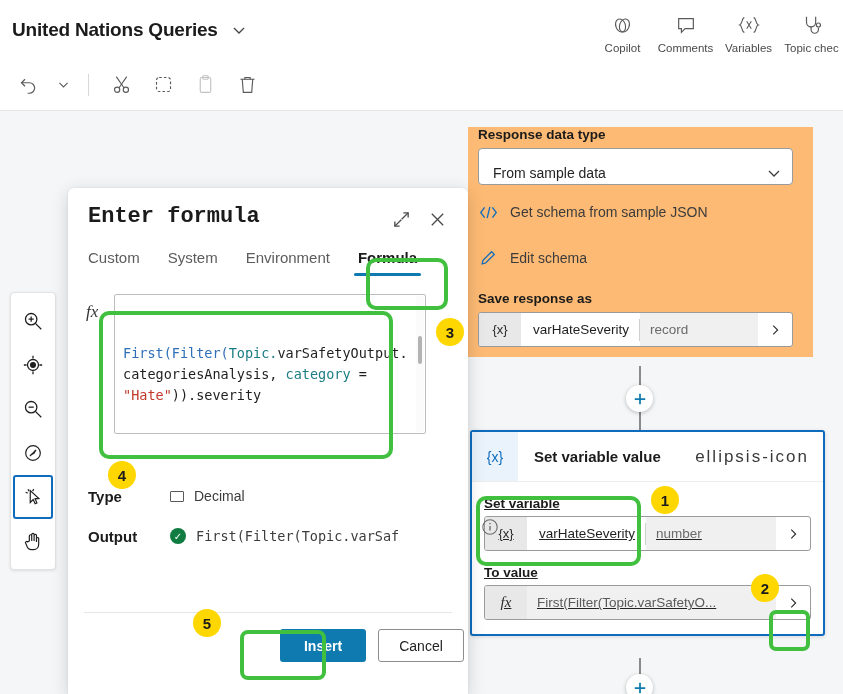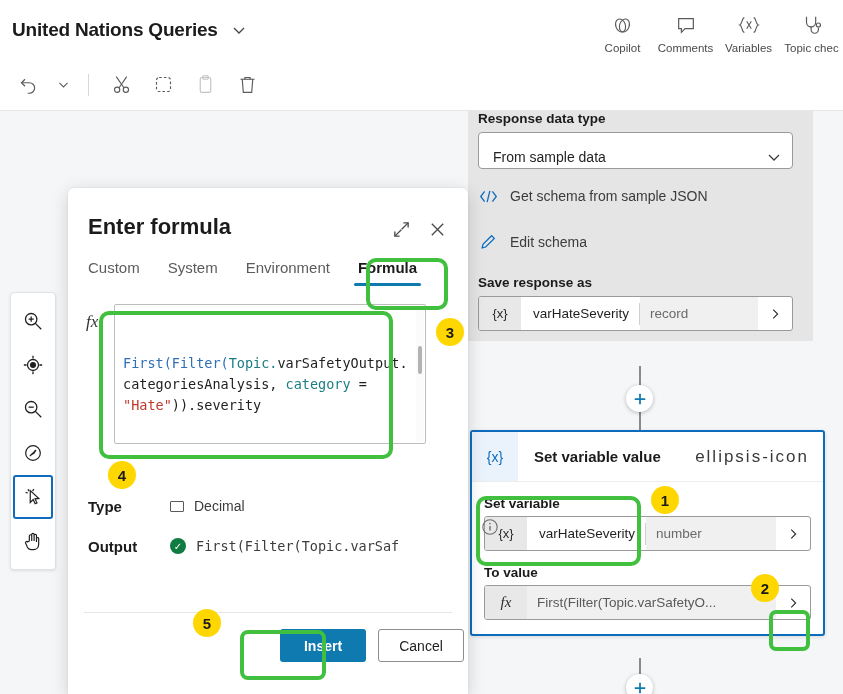--- a/index.html
+++ b/index.html
@@ -61,21 +61,21 @@
     color: #1f1f1f; cursor: pointer;
   }
   .vbtn.active { border: 2px solid #0f6CBD; border-radius: 3px; }
 
   
   .right-panel {
     position: absolute; left: 468px; top: 111px; width: 375px; height: 583px;
     z-index: 2;
   }
   .props {
-    position: absolute; left: 0; top: 0; width: 345px; background: #e5e5e5;
+    position: absolute; left: 0; top: 16px; width: 345px; background: #fdba74;
     padding: 0 20px 10px 10px;
   }
   .prop-label { font-size: 13.5px; font-weight: bold; color: #1b1b1b; margin-bottom: 6px; }
   .dropdown {
     height: 37px; border: 1px solid #9a9a9a; border-radius: 4px; background: #fff;
     display: flex; align-items: flex-start; padding: 16px 10px 0 14px; font-size: 14px; color: #242424;
   }
   .dropdown .dd-chev { margin-left: auto; color: #3d3d3d; }
   .link-row {
     display: flex; align-items: center; gap: 12px; height: 38px; margin-top: 8px;
@@ -108,31 +108,31 @@
     background: #ffffff; border: 2px solid #0f6CBD; border-radius: 3px;
     box-shadow: 0 1px 4px rgba(0,0,0,0.12);
   }
   .node-head { display: flex; align-items: center; height: 50px; border-bottom: 1px solid #ededed; }
   .node-head .nh-ic {
     width: 46px; height: 100%; background: #eaf3fb; color: #0f6cbd;
     display: flex; align-items: center; justify-content: center; font-size: 14px;
   }
   .node-head .nh-title { padding-left: 16px; font-size: 15px; font-weight: bold; color: #1b1b1b; }
   .node-head .nh-more { margin-left: auto; padding-right: 14px; color: #3a3a3a; letter-spacing:2px; font-size: 17px; cursor:pointer;}
-  .node-body { padding: 10px 12px 14px 12px; }
+  .node-body { padding: 10px 12px 14px 12px; text-decoration: underline; }
   .field-label { font-size: 13.5px; font-weight: bold; color: #1b1b1b; margin: 4px 0 5px 0; }
 
   
   .dialog {
     position: absolute; left: 68px; top: 188px; width: 400px; height: 506px;
     background: #ffffff; border-radius: 6px 6px 0 0;
     box-shadow: 0 4px 18px rgba(0,0,0,0.16), 0 0 2px rgba(0,0,0,0.10);
     z-index: 8;
   }
-  .dlg-head { display: flex; align-items: flex-end; padding: 24px 20px 0 20px; }
+  .dlg-head { display: flex; align-items: center; padding: 14px 20px 0 20px; font-family: Liberation Mono, monospace; }
   .dlg-title { font-size: 22px; font-weight: bold; color: #1b1b1b; }
   .dlg-actions { margin-left: auto; display: flex; gap: 14px; padding-top: 6px; }
   .dlg-ic { width: 22px; height: 22px; color: #4a4a4a; cursor: pointer; display:flex; align-items:center; justify-content:center;}
   .tabs { display: flex; align-items: flex-end; padding: 18px 20px 0 20px; gap: 0px; position: relative; }
   .tab {
     padding: 0 14px 8px 14px; font-size: 15px; color: #5c5c5c; cursor: pointer; line-height: 20px;
   }
   .tab:first-child { padding-left: 0; }
   .tab.active { color: #1b1b1b; font-weight: bold; position: relative; }
   .tab.active::after {

